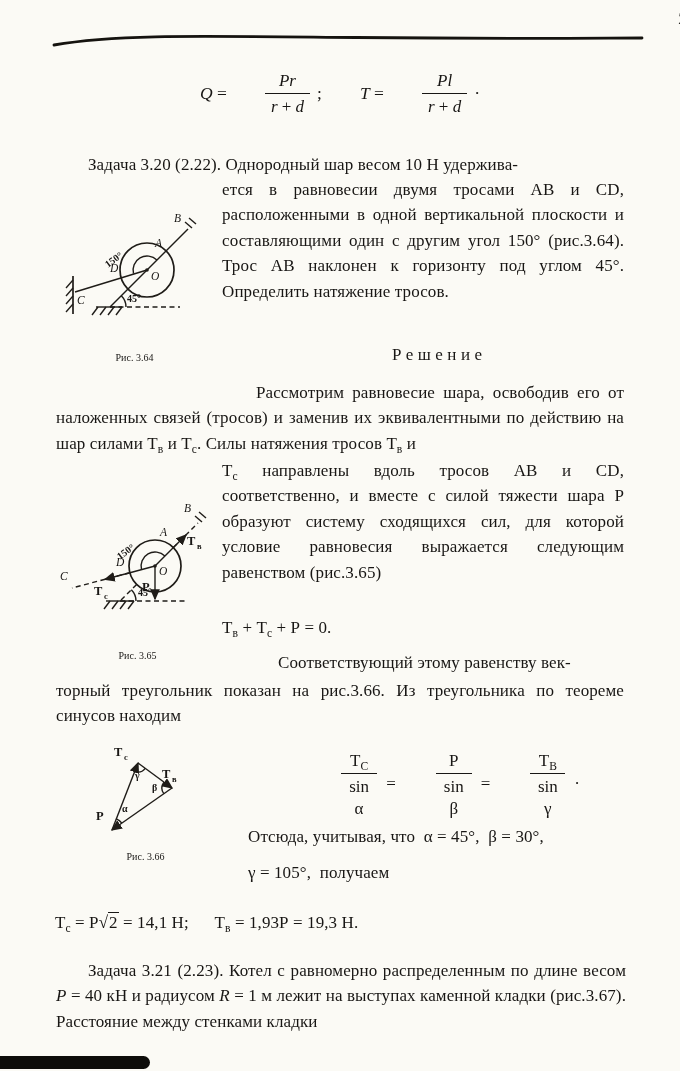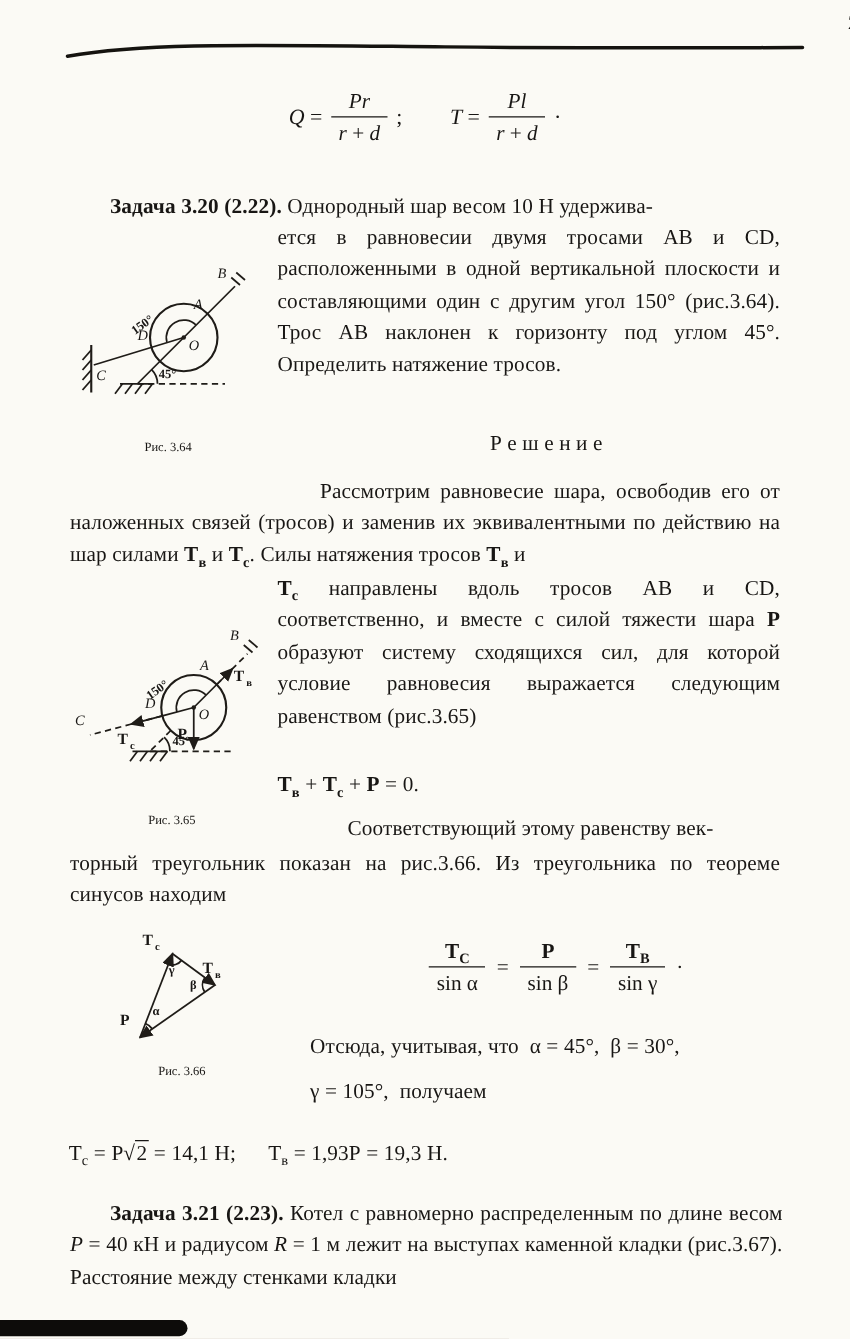--- a/index.html
+++ b/index.html
@@ -6,28 +6,28 @@
   .page{
     position:relative;width:680px;height:1071px;margin:0 auto;
     background:#fbfaf5;color:#181614;
     font-family:"Liberation Serif","DejaVu Serif",serif;
     overflow:hidden;
     padding-left:44px;
   }
   .abs{position:absolute;}
   .para{font-size:17px;line-height:25.4px;letter-spacing:.1px;}
   .just{text-align:justify;}
-  .b{font-weight:700;}
+  .b{font-weight:400;}
   .i{font-style:italic;}
   sub{font-size:.68em;line-height:0;}
   .ovl{border-top:1.3px solid currentColor;padding:0 1px;}
   .pageno{top:10px;right:30px;font-size:16px;font-weight:700;font-style:italic;}
   .formula-row{top:70px;left:0;width:680px;display:flex;justify-content:center;align-items:center;gap:38px;font-size:17.5px;}
   .feq{display:flex;align-items:center;gap:7px;}
-  .frac{display:inline-block;vertical-align:middle;text-align:center;line-height:1.25;font-size:17px;}
+  .frac{display:inline-block;vertical-align:middle;text-align:center;line-height:1.25;font-size:17px;margin-left:31px;}
   .frac .num{display:block;padding:0 6px 2px;border-bottom:1.3px solid #181614;}
   .frac .den{display:block;padding:2px 6px 0;}
   figure{margin:0;}
   .caption{font-size:10px;text-align:center;margin-top:14px;}
   .sine-row{display:flex;align-items:center;justify-content:center;gap:9px;font-size:17px;}
   
   .ln{stroke:#1f1c18;stroke-width:1.4;fill:none;}
   .thick{stroke-width:1.7;}
   .dash{stroke-dasharray:5 3.5;}
   svg text{fill:#181614;font-family:"Liberation Serif","DejaVu Serif",serif;}

